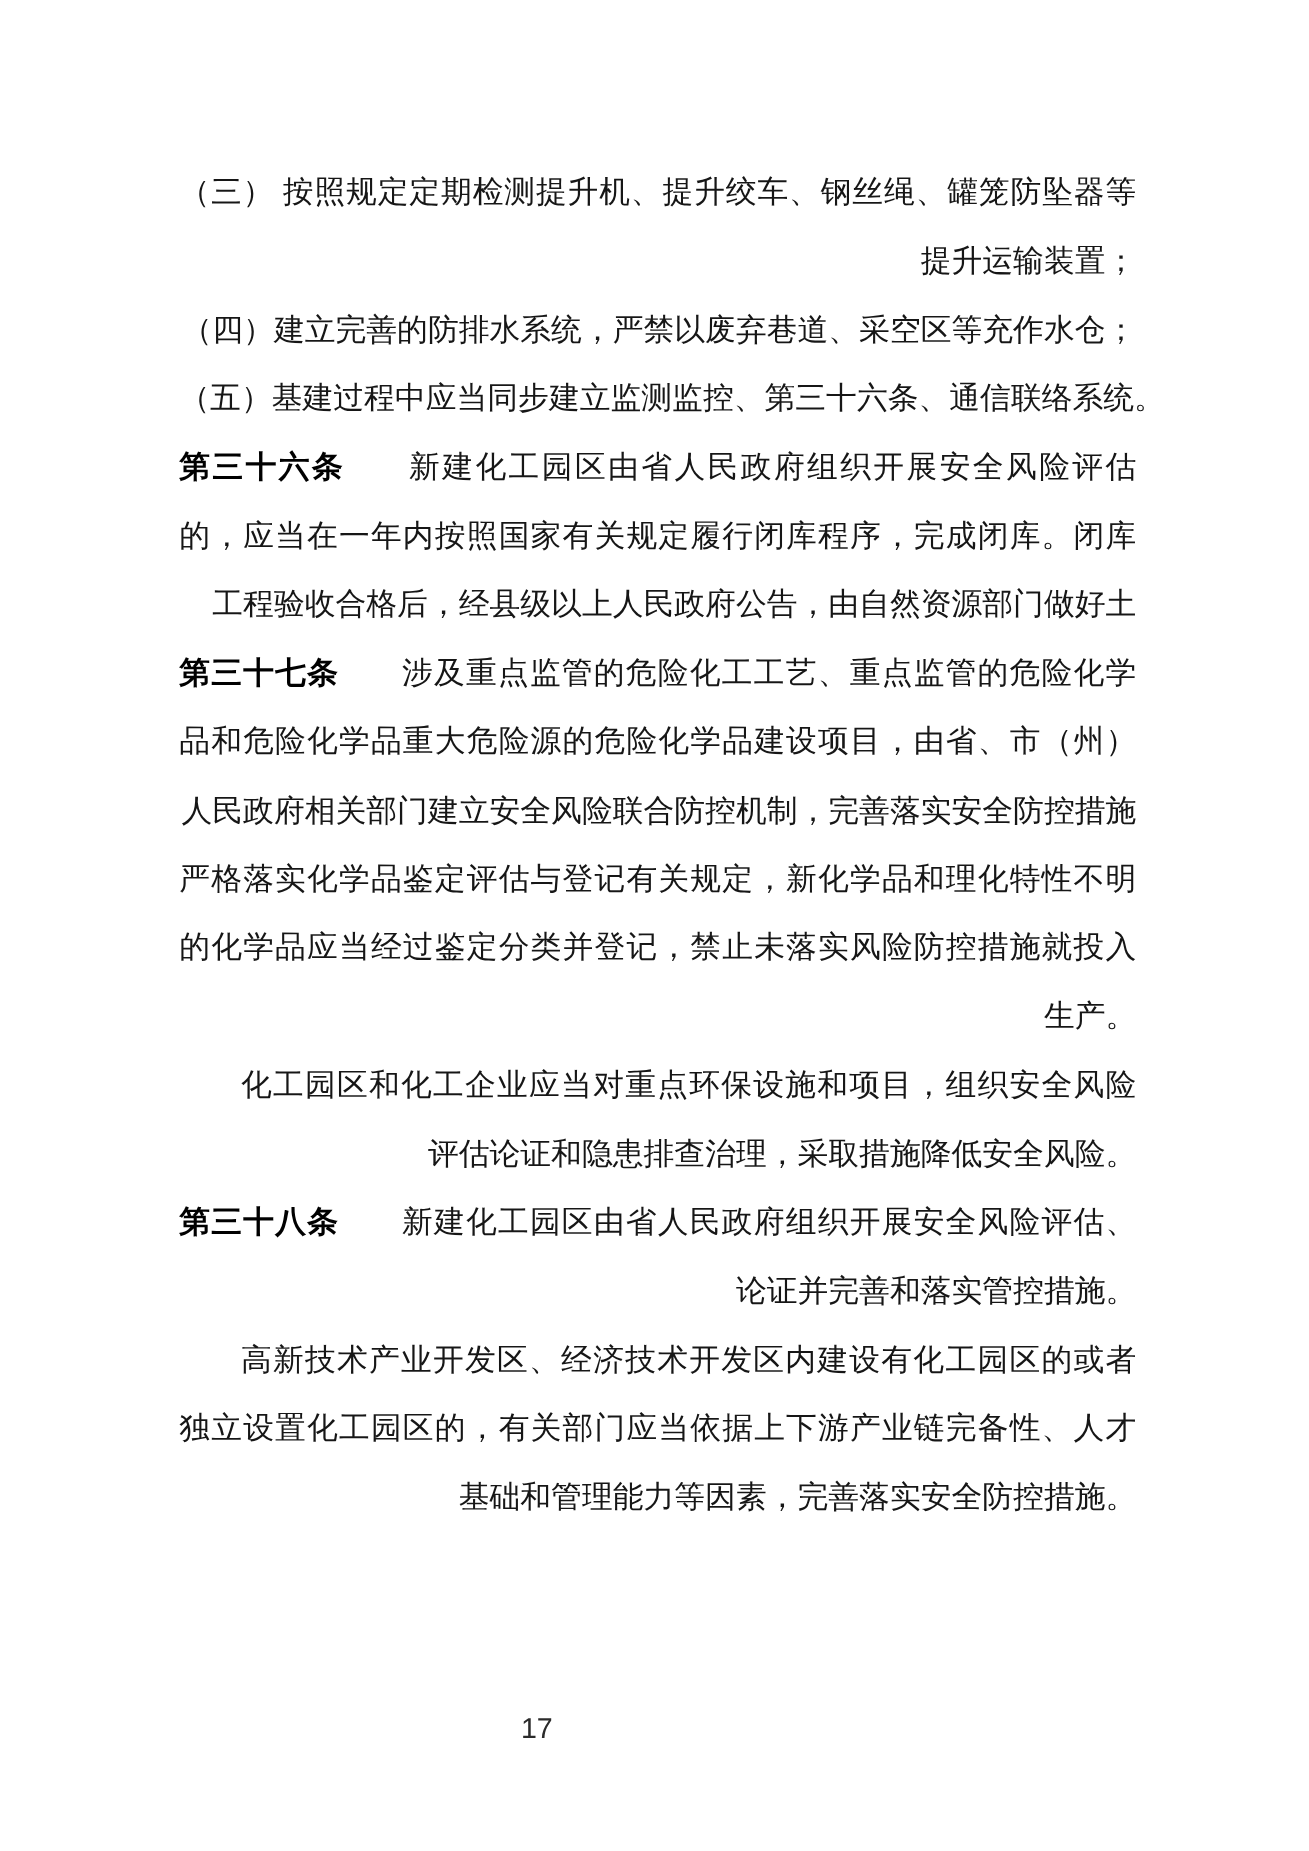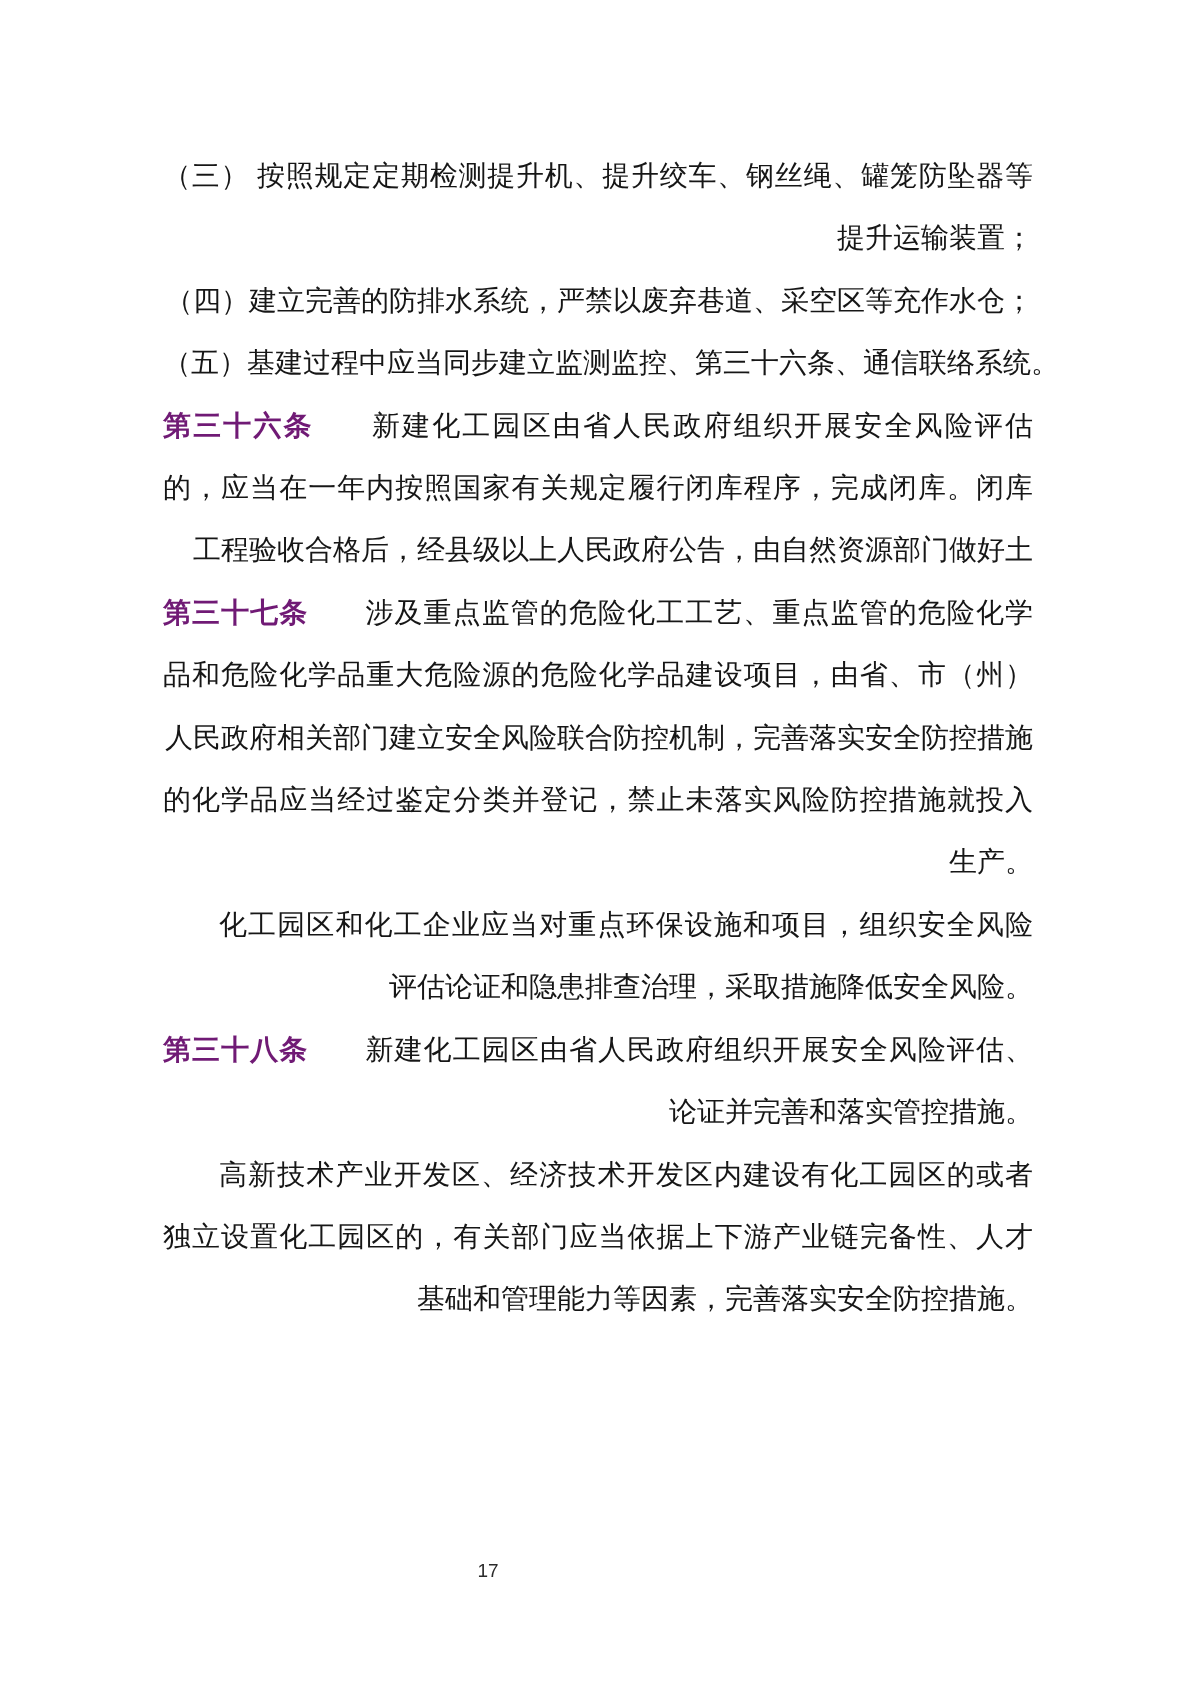--- a/index.html
+++ b/index.html
@@ -24,30 +24,30 @@
   .line {
     text-align: justify;
     text-align-last: justify;
     white-space: nowrap;
   }
   .para .line:last-child {
     text-align: right;
     text-align-last: auto;
   }
   .para.indent .line:first-child { text-indent: 2em; }
-  .article-label { font-weight: bold; color: #701a75; }
+  .article-label { font-weight: bold; color: #000000; }
   .label-gap { display: inline-block; width: 2em; }
   .footer {
     position: absolute;
     top: 1556px;
     left: 0;
     width: 976px;
     text-align: center;
     font-family: "Liberation Sans", sans-serif;
-    font-size: 19px;
+    font-size: 26px;
     line-height: 30px;
     color: #2b2b2b;
   }
 </style>
 </head>
 <body>
 
 <div class="page">
   <div class="content">
 
@@ -70,20 +70,21 @@
       <div class="line">工程验收合格后，经县级以上人民政府公告，由自然资源部门做好土</div>
     </div>
 
     <div class="para">
       <div class="line"><span class="article-label">第三十七条</span><span class="label-gap"></span><span>涉及重点监管的危险化工工艺、重点监管的危险化学</span></div>
       <div class="line">品和危险化学品重大危险源的危险化学品建设项目，由省、市（州）</div>
       <div class="line">人民政府相关部门建立安全风险联合防控机制，完善落实安全防控措施</div>
     </div>
 
     <div class="para">
+      <div class="line">严格落实化学品鉴定评估与登记有关规定，新化学品和理化特性不明</div>
       <div class="line">的化学品应当经过鉴定分类并登记，禁止未落实风险防控措施就投入</div>
       <div class="line">生产。</div>
     </div>
 
     <div class="para indent">
       <div class="line">化工园区和化工企业应当对重点环保设施和项目，组织安全风险</div>
       <div class="line">评估论证和隐患排查治理，采取措施降低安全风险。</div>
     </div>
 
     <div class="para">

